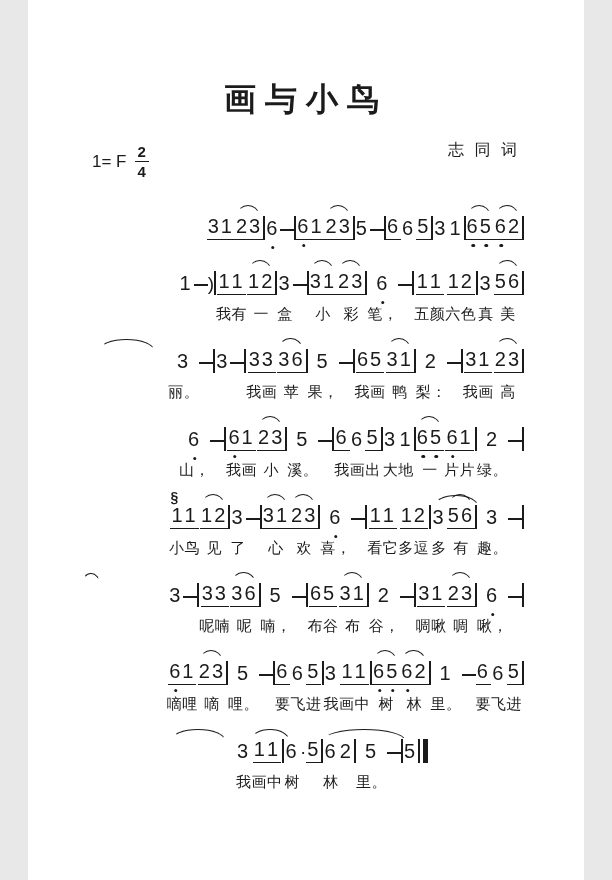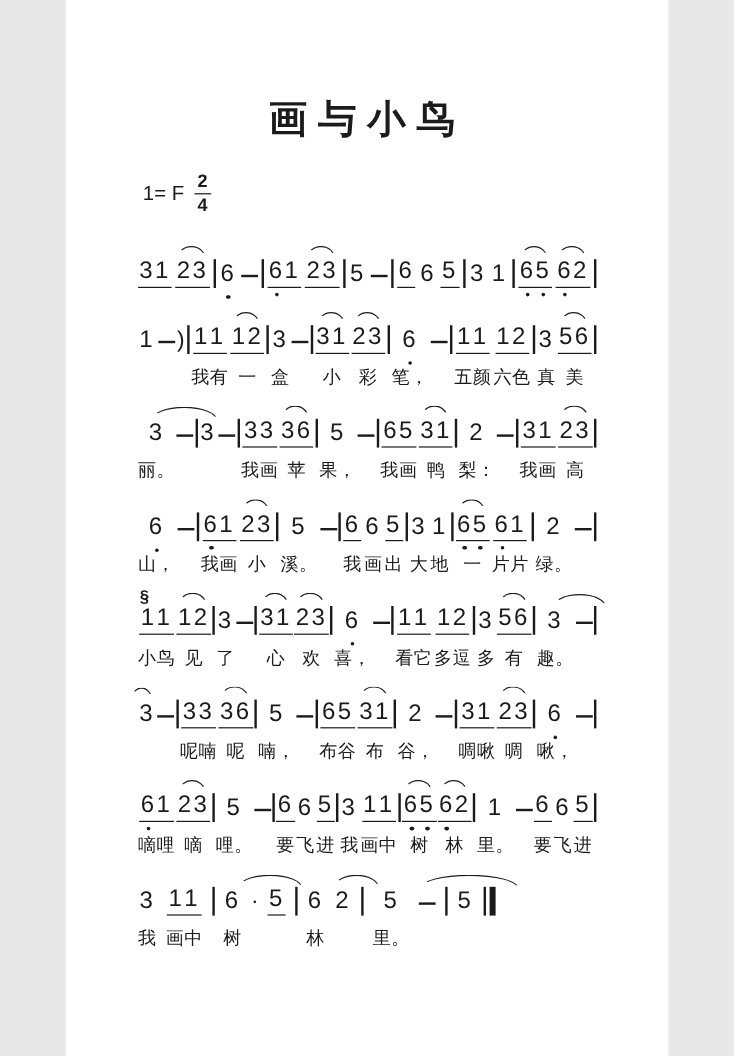--- a/index.html
+++ b/index.html
@@ -1,26 +1,26 @@
 <!DOCTYPE html>
 <html><head>
 <meta charset="utf-8">
 <style>
   html,body{margin:0;padding:0;background:#e8e8e8}
-  .page{position:relative;width:502px;height:880px;background:#ffffff;color:#1b1b1b;
+  .page{position:relative;width:556px;height:880px;background:#ffffff;color:#1b1b1b;
         font-family:"Liberation Sans","DejaVu Sans",sans-serif;overflow:hidden;margin:0 auto}
   .title{padding-top:80px;text-align:center;font-size:32px;font-weight:700;letter-spacing:9px;line-height:38px}
   .meta{display:flex;justify-content:space-between;align-items:flex-start;padding:0 64px;margin-top:18px;height:56px}
   .key{display:flex;align-items:center;font-size:17px;margin-top:8px}
   .meter{display:inline-flex;flex-direction:column;align-items:center;margin-left:8px;font-size:15px;line-height:1;font-weight:700}
   .meter .num{padding:0 3px 2px;border-bottom:1.5px solid currentColor}
   .meter .den{padding-top:2px}
   .credits{text-align:right;font-size:16px;line-height:1.7;letter-spacing:3px}
   .score{padding:0 60px;margin-top:10px}
-  .sline{position:relative;display:flex;justify-content:space-between;margin-bottom:8px}
+  .sline{position:relative;display:flex;justify-content:flex-end;margin-bottom:8px}
   .sline.no-lyr{margin-bottom:7px;padding-bottom:10px}
   .sline:last-child{width:78%}
   .tok{display:flex;flex-direction:column;align-items:center}
   .nz{position:relative;height:38px;display:flex;align-items:flex-end}
   .note{position:relative;font-size:20px;line-height:23px;padding:0 1px;letter-spacing:2px}
   .note.u{border-bottom:1.6px solid currentColor;padding-bottom:1px}
   .note .ch{position:relative;display:inline-block}
   .note .ch.low::after{content:"";position:absolute;left:50%;transform:translateX(-50%);
         bottom:-9px;width:3.5px;height:3.5px;border-radius:50%;background:currentColor}
   .note.arc::before{content:"";position:absolute;top:-10px;left:2px;right:4px;height:8px;
@@ -46,20 +46,21 @@
 
   <div class="meta">
     <div class="key">
       <span>1= F</span>
       <span class="meter">
         <span class="num">2</span>
         <span class="den">4</span>
       </span>
     </div>
     <div class="credits">
+      <div>志 同 词</div>
     </div>
   </div>
 
   <div class="score" id="score">
       <div class="sline no-lyr">
         <div class="tok">
           <div class="nz">
             <div class="note u"><span class="ch">3</span><span class="ch">1</span></div>
           </div>
         </div>

